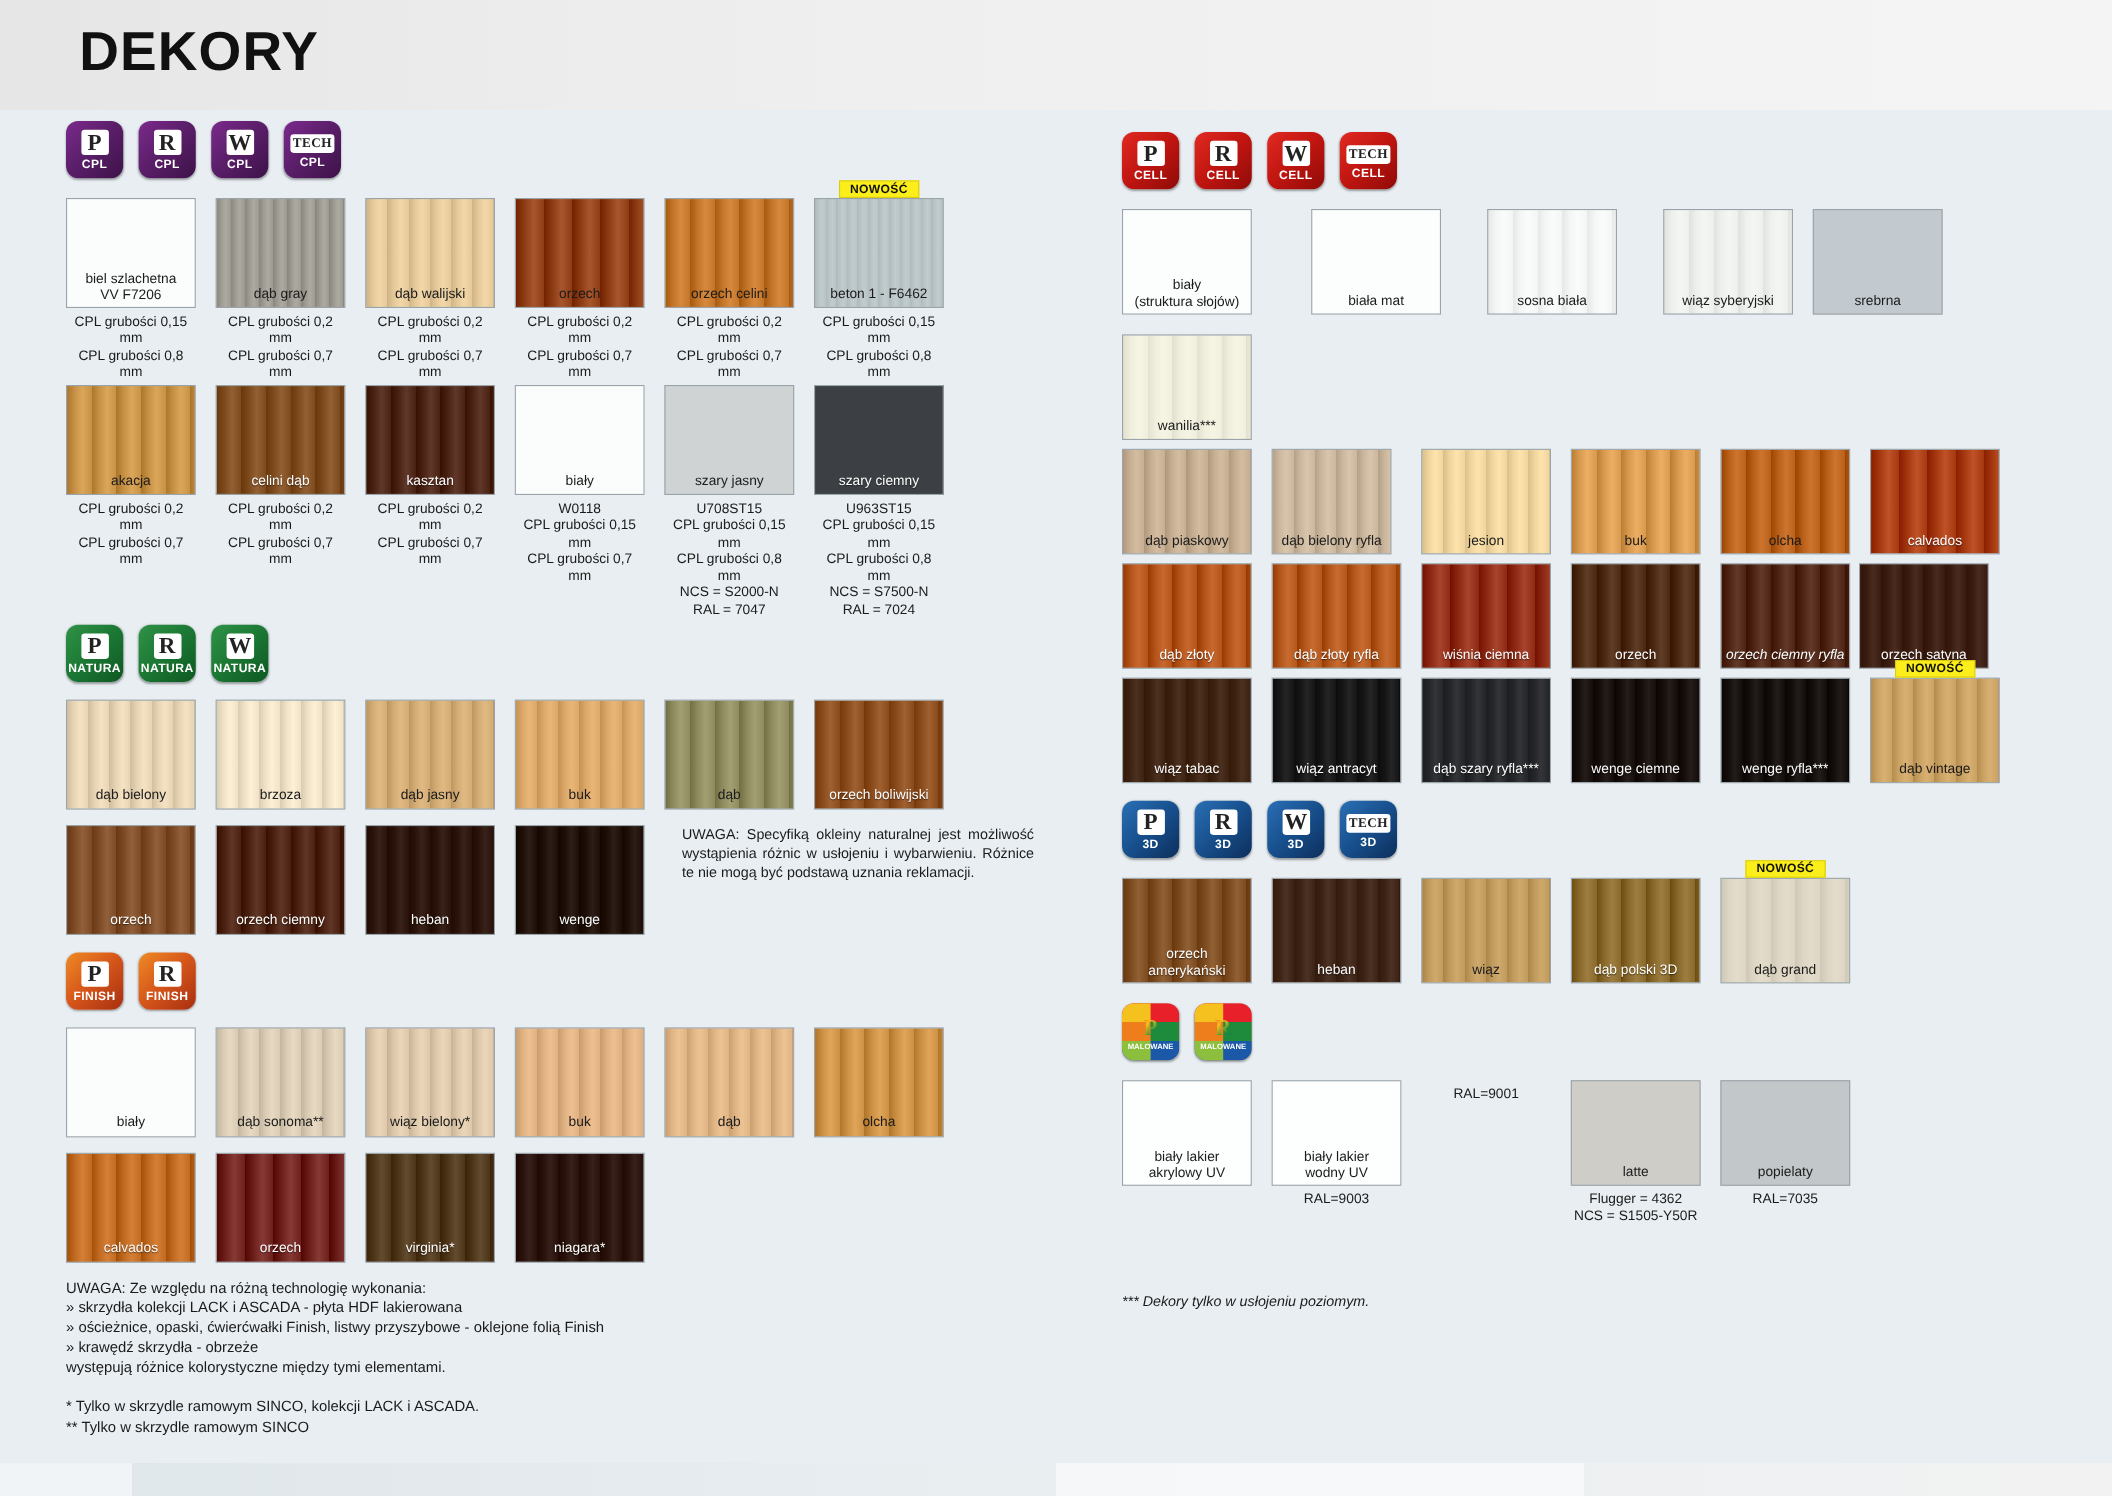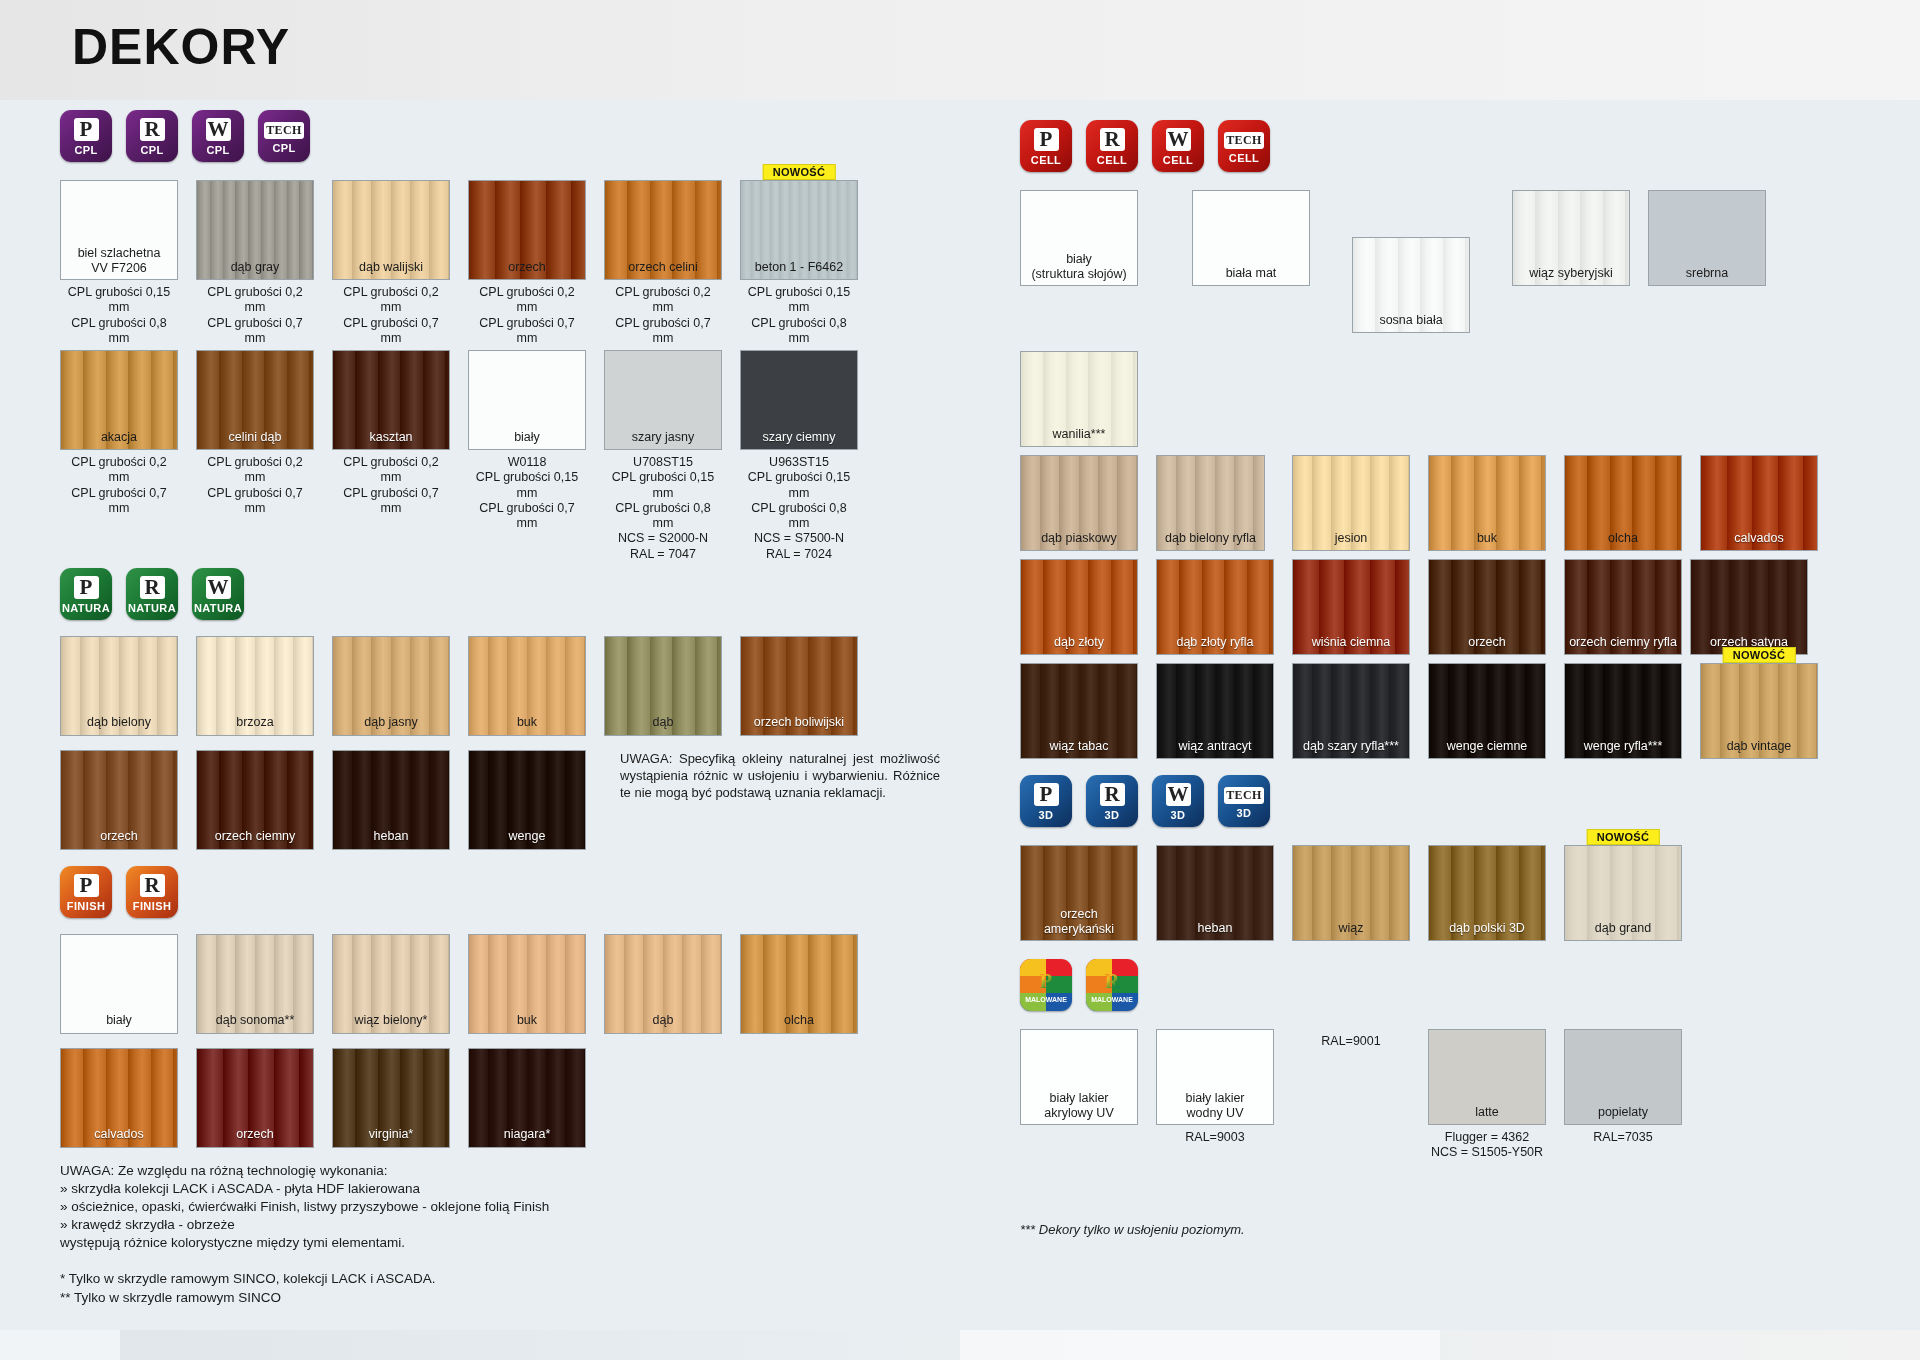--- a/index.html
+++ b/index.html
@@ -416,21 +416,21 @@
             <div class="swatch" style="width: 118px; height: 96px; background: rgb(252, 253, 253);">
               <div class="lbl two" style="white-space: pre-line;">biały
 (struktura słojów)</div>
             </div>
           </div>
           <div class="cellwrap" style="width: 142px; padding-left: 36px;">
             <div class="swatch" style="width: 118px; height: 96px; background: rgb(252, 253, 253);">
               <div class="lbl" style="white-space: pre-line;">biała mat</div>
             </div>
           </div>
-          <div class="cellwrap" style="width: 142px; margin-top: 47px;">
+          <div class="cellwrap" style="width: 142px;">
             <div class="swatch" style="width: 118px; height: 96px; background: repeating-linear-gradient(90deg, rgb(230, 232, 231) 0px, rgb(244, 246, 245) 7px, rgb(250, 252, 251) 14px, rgb(244, 246, 245) 22.4px), linear-gradient(90deg, rgb(234, 236, 235) 0%, rgb(244, 246, 245) 18%, rgb(250, 252, 251) 48%, rgb(244, 246, 245) 78%, rgb(232, 234, 233) 100%);">
               <div class="lbl" style="white-space: pre-line;">sosna biała</div>
             </div>
           </div>
           <div class="cellwrap" style="width: 118px;">
             <div class="swatch" style="width: 118px; height: 96px; background: repeating-linear-gradient(90deg, rgb(224, 226, 224) 0px, rgb(238, 240, 238) 7px, rgb(244, 246, 244) 14px, rgb(238, 240, 238) 22.4px), linear-gradient(90deg, rgb(228, 230, 228) 0%, rgb(238, 240, 238) 18%, rgb(244, 246, 244) 48%, rgb(238, 240, 238) 78%, rgb(226, 228, 226) 100%);">
               <div class="lbl" style="white-space: pre-line;">wiąz syberyjski</div>
             </div>
           </div>
           <div class="cellwrap" style="width: 118px;">
@@ -492,21 +492,21 @@
           <div class="cellwrap" style="width: 118px;">
             <div class="swatch" style="width: 118px; height: 96px; background: repeating-linear-gradient(90deg, rgb(116, 16, 0) 0px, rgb(142, 42, 20) 8px, rgb(168, 68, 46) 16px, rgb(142, 42, 20) 25.6px), linear-gradient(90deg, rgb(132, 32, 10) 0%, rgb(142, 42, 20) 18%, rgb(168, 68, 46) 48%, rgb(142, 42, 20) 78%, rgb(130, 30, 8) 100%);">
               <div class="lbl light" style="white-space: pre-line;">wiśnia ciemna</div>
             </div>
           </div>
           <div class="cellwrap" style="width: 118px;">
             <div class="swatch" style="width: 118px; height: 96px; background: repeating-linear-gradient(90deg, rgb(56, 21, 0) 0px, rgb(74, 39, 17) 7px, rgb(96, 61, 39) 14px, rgb(74, 39, 17) 22.4px), linear-gradient(90deg, rgb(64, 29, 7) 0%, rgb(74, 39, 17) 18%, rgb(96, 61, 39) 48%, rgb(74, 39, 17) 78%, rgb(62, 27, 5) 100%);">
               <div class="lbl light" style="white-space: pre-line;">orzech</div>
             </div>
           </div>
-          <div class="cellwrap" style="width: 108px;">
+          <div class="cellwrap" style="width: 108px; font-style: italic;">
             <div class="swatch" style="width: 118px; height: 96px; background: repeating-linear-gradient(90deg, rgb(59, 18, 2) 0px, rgb(77, 36, 20) 7px, rgb(99, 58, 42) 14px, rgb(77, 36, 20) 22.4px), linear-gradient(90deg, rgb(67, 26, 10) 0%, rgb(77, 36, 20) 18%, rgb(99, 58, 42) 48%, rgb(77, 36, 20) 78%, rgb(65, 24, 8) 100%);">
               <div class="lbl light" style="white-space: pre-line;">orzech ciemny ryfla</div>
             </div>
           </div>
           <div class="cellwrap" style="width: 118px;">
             <div class="swatch" style="width: 118px; height: 96px; background: repeating-linear-gradient(90deg, rgb(50, 19, 7) 0px, rgb(58, 27, 15) 6px, rgb(74, 43, 31) 12px, rgb(58, 27, 15) 19.2px), linear-gradient(90deg, rgb(48, 17, 5) 0%, rgb(58, 27, 15) 18%, rgb(74, 43, 31) 48%, rgb(58, 27, 15) 78%, rgb(46, 15, 3) 100%);">
               <div class="lbl light" style="white-space: pre-line;">orzech satyna</div>
             </div>
           </div>
         </div>

